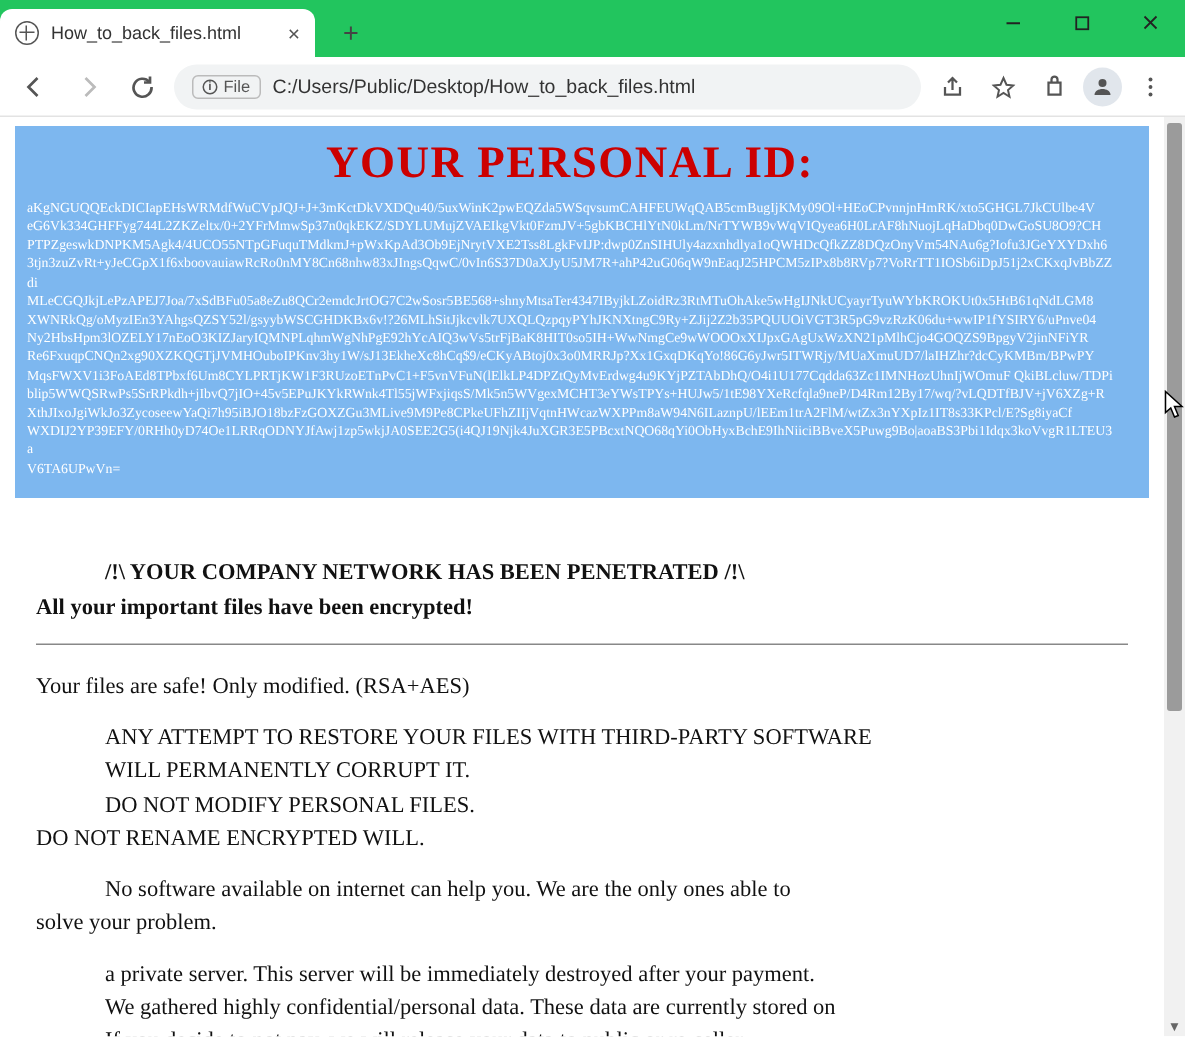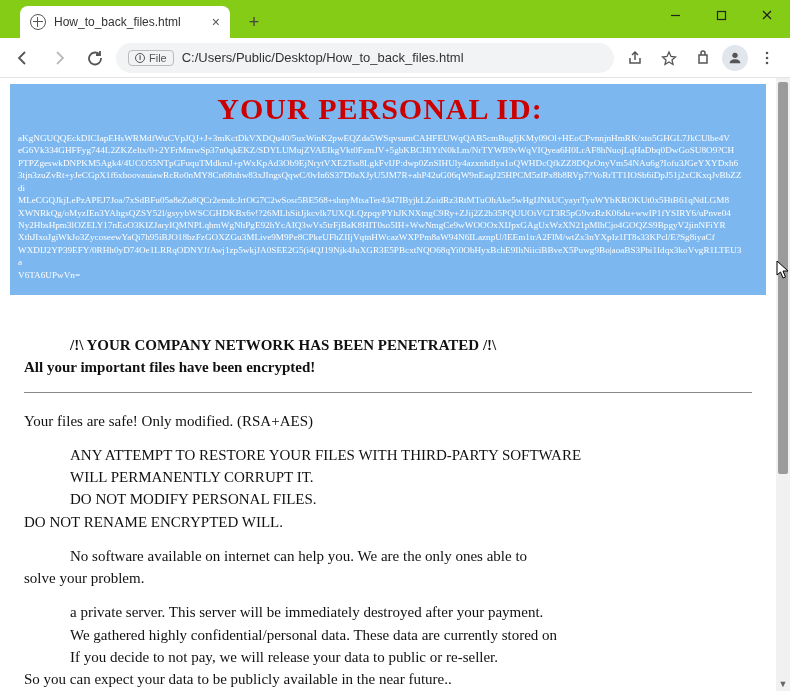--- a/index.html
+++ b/index.html
@@ -8,24 +8,24 @@
     background: #fff;
     width: 790px;
     height: 691px;
     overflow: hidden;
     display: flex;
     flex-direction: column;
   }
   
   .titlebar {
     height: 38px;
-    background: #84cc16;
+    background: #22c55e;
     display: flex;
     align-items: flex-end;
-    padding-left: 20px;
+    padding-left: 0;
     position: relative;
   }
   .window-controls {
     position: absolute;
     right: 0;
     top: 0;
     display: flex;
     height: 30px;
   }
   .win-ctrl {
@@ -313,20 +313,23 @@
     <div class="banner">
       <h1>YOUR PERSONAL ID:</h1>
       <div class="idblock" id="idblock">
           <div>aKgNGUQQEckDICIapEHsWRMdfWuCVpJQJ+J+3mKctDkVXDQu40/5uxWinK2pwEQZda5WSqvsumCAHFEUWqQAB5cmBugIjKMy09Ol+HEoCPvnnjnHmRK/xto5GHGL7JkCUlbe4V</div>
           <div>eG6Vk334GHFFyg744L2ZKZeltx/0+2YFrMmwSp37n0qkEKZ/SDYLUMujZVAEIkgVkt0FzmJV+5gbKBCHlYtN0kLm/NrTYWB9vWqVIQyea6H0LrAF8hNuojLqHaDbq0DwGoSU8O9?CH</div>
           <div>PTPZgeswkDNPKM5Agk4/4UCO55NTpGFuquTMdkmJ+pWxKpAd3Ob9EjNrytVXE2Tss8LgkFvIJP:dwp0ZnSIHUly4azxnhdlya1oQWHDcQfkZZ8DQzOnyVm54NAu6g?Iofu3JGeYXYDxh6</div>
           <div>3tjn3zuZvRt+yJeCGpX1f6xboovauiawRcRo0nMY8Cn68nhw83xJIngsQqwC/0vIn6S37D0aXJyU5JM7R+ahP42uG06qW9nEaqJ25HPCM5zIPx8b8RVp7?VoRrTT1IOSb6iDpJ51j2xCKxqJvBbZZdi</div>
           <div>MLeCGQJkjLePzAPEJ7Joa/7xSdBFu05a8eZu8QCr2emdcJrtOG7C2wSosr5BE568+shnyMtsaTer4347IByjkLZoidRz3RtMTuOhAke5wHgIJNkUCyayrTyuWYbKROKUt0x5HtB61qNdLGM8</div>
           <div>XWNRkQg/oMyzIEn3YAhgsQZSY52l/gsyybWSCGHDKBx6v!?26MLhSitJjkcvlk7UXQLQzpqyPYhJKNXtngC9Ry+ZJij2Z2b35PQUUOiVGT3R5pG9vzRzK06du+wwIP1fYSIRY6/uPnve04</div>
           <div>Ny2HbsHpm3lOZELY17nEoO3KIZJaryIQMNPLqhmWgNhPgE92hYcAIQ3wVs5trFjBaK8HIT0so5IH+WwNmgCe9wWOOOxXIJpxGAgUxWzXN21pMlhCjo4GOQZS9BpgyV2jinNFiYR</div>
+          <div>Re6FxuqpCNQn2xg90XZKQGTjJVMHOuboIPKnv3hy1W/sJ13EkheXc8hCq$9/eCKyABtoj0x3o0MRRJp?Xx1GxqDKqYo!86G6yJwr5ITWRjy/MUaXmuUD7/laIHZhr?dcCyKMBm/BPwPY</div>
+          <div>MqsFWXV1i3FoAEd8TPbxf6Um8CYLPRTjKW1F3RUzoETnPvC1+F5vnVFuN(lElkLP4DPZtQyMvErdwg4u9KYjPZTAbDhQ/O4i1U177Cqdda63Zc1IMNHozUhnIjWOmuF    QkiBLcluw/TDPi</div>
+          <div>blip5WWQSRwPs5SrRPkdh+jIbvQ7jIO+45v5EPuJKYkRWnk4Tl55jWFxjiqsS/Mk5n5WVgexMCHT3eYWsTPYs+HUJw5/1tE98YXeRcfqla9neP/D4Rm12By17/wq/?vLQDTfBJV+jV6XZg+R</div>
           <div>XthJIxoJgiWkJo3ZycoseewYaQi7h95iBJO18bzFzGOXZGu3MLive9M9Pe8CPkeUFhZIIjVqtnHWcazWXPPm8aW94N6ILaznpU/lEEm1trA2FlM/wtZx3nYXpIz1IT8s33KPcl/E?Sg8iyaCf</div>
           <div>WXDIJ2YP39EFY/0RHh0yD74Oe1LRRqODNYJfAwj1zp5wkjJA0SEE2G5(i4QJ19Njk4JuXGR3E5PBcxtNQO68qYi0ObHyxBchE9IhNiiciBBveX5Puwg9Bo|aoaBS3Pbi1Idqx3koVvgR1LTEU3a</div>
           <div>V6TA6UPwVn=</div>
         </div>
     </div>
     <div class="content">
       <p class="bold tight">/!\ YOUR COMPANY NETWORK HAS BEEN PENETRATED /!\</p>
       <p class="bold">All your important files have been encrypted!</p>
       <hr>
       <p>Your files are safe! Only modified. (RSA+AES)</p>

